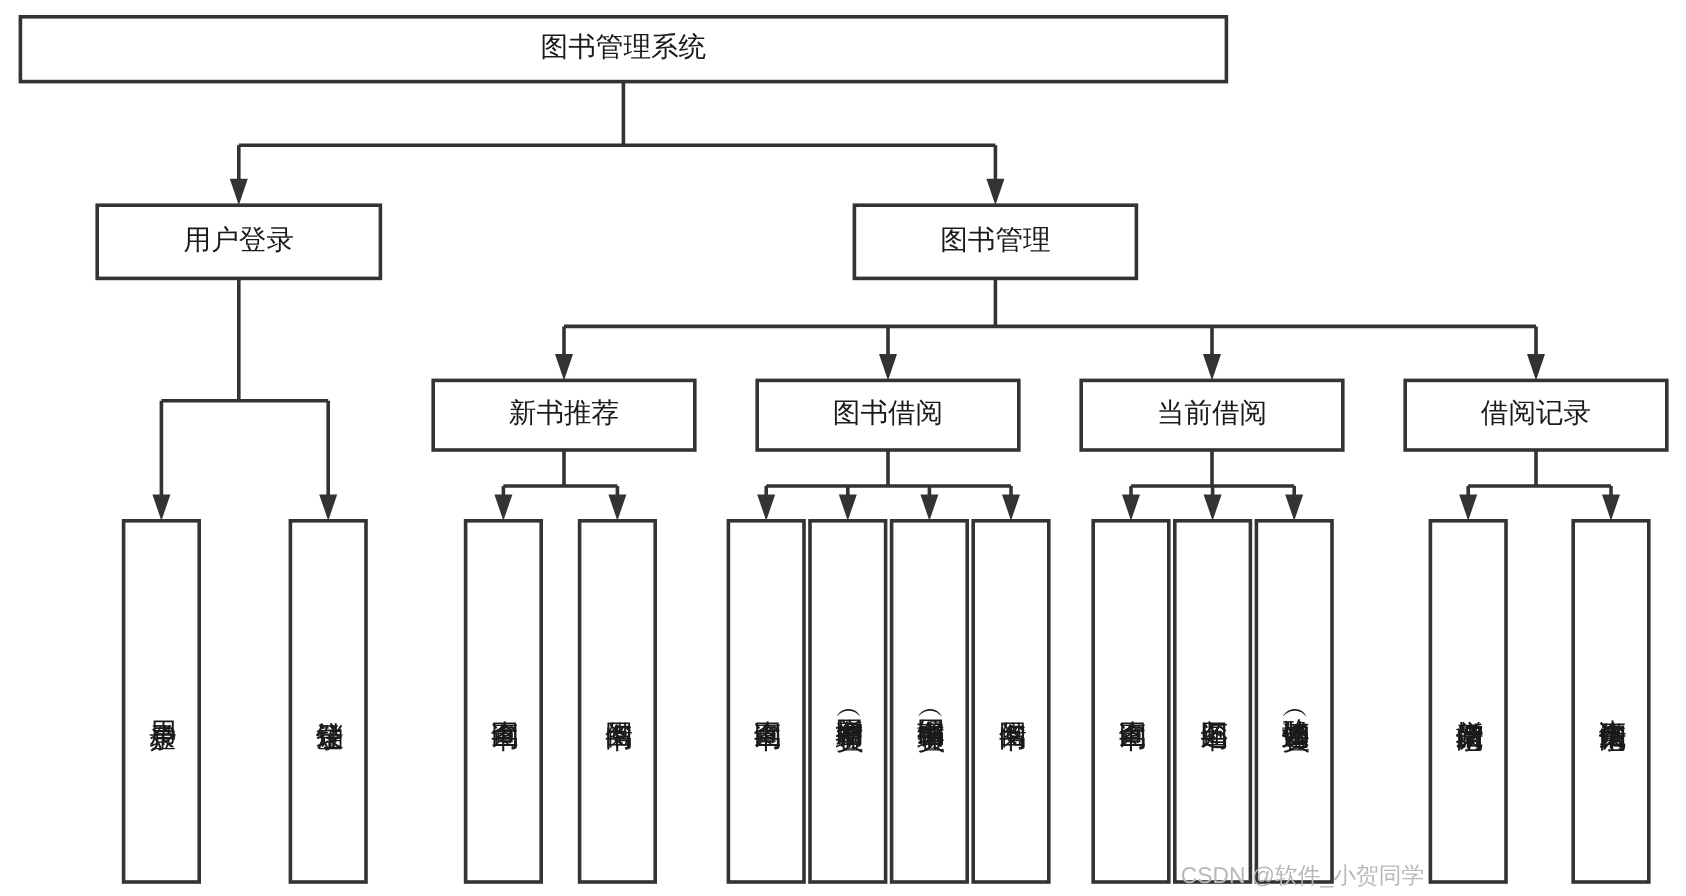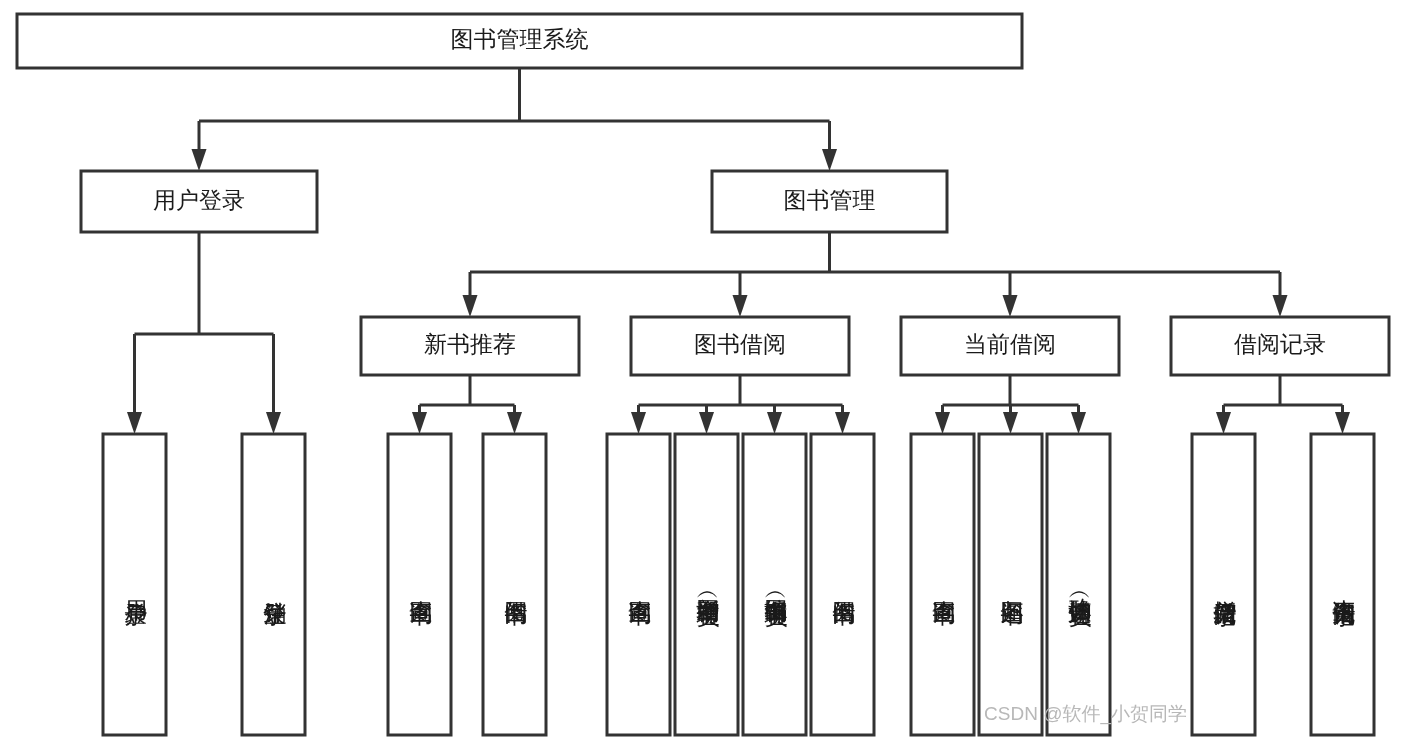--- a/index.html
+++ b/index.html
@@ -52,21 +52,21 @@
     fill: none;
     stroke-linecap: butt;
   }
   .arrow-head {
     fill: #333333;
     stroke: none;
   }
   .watermark {
     position: absolute;
     right: 8px;
-    bottom: 20px;
+    bottom: 4px;
     font-family: "Liberation Sans", "DejaVu Sans", sans-serif;
     font-size: 19px;
     color: #b8b8b8;
     white-space: nowrap;
     user-select: none;
   }
 </style>
 </head>
 <body>
 

